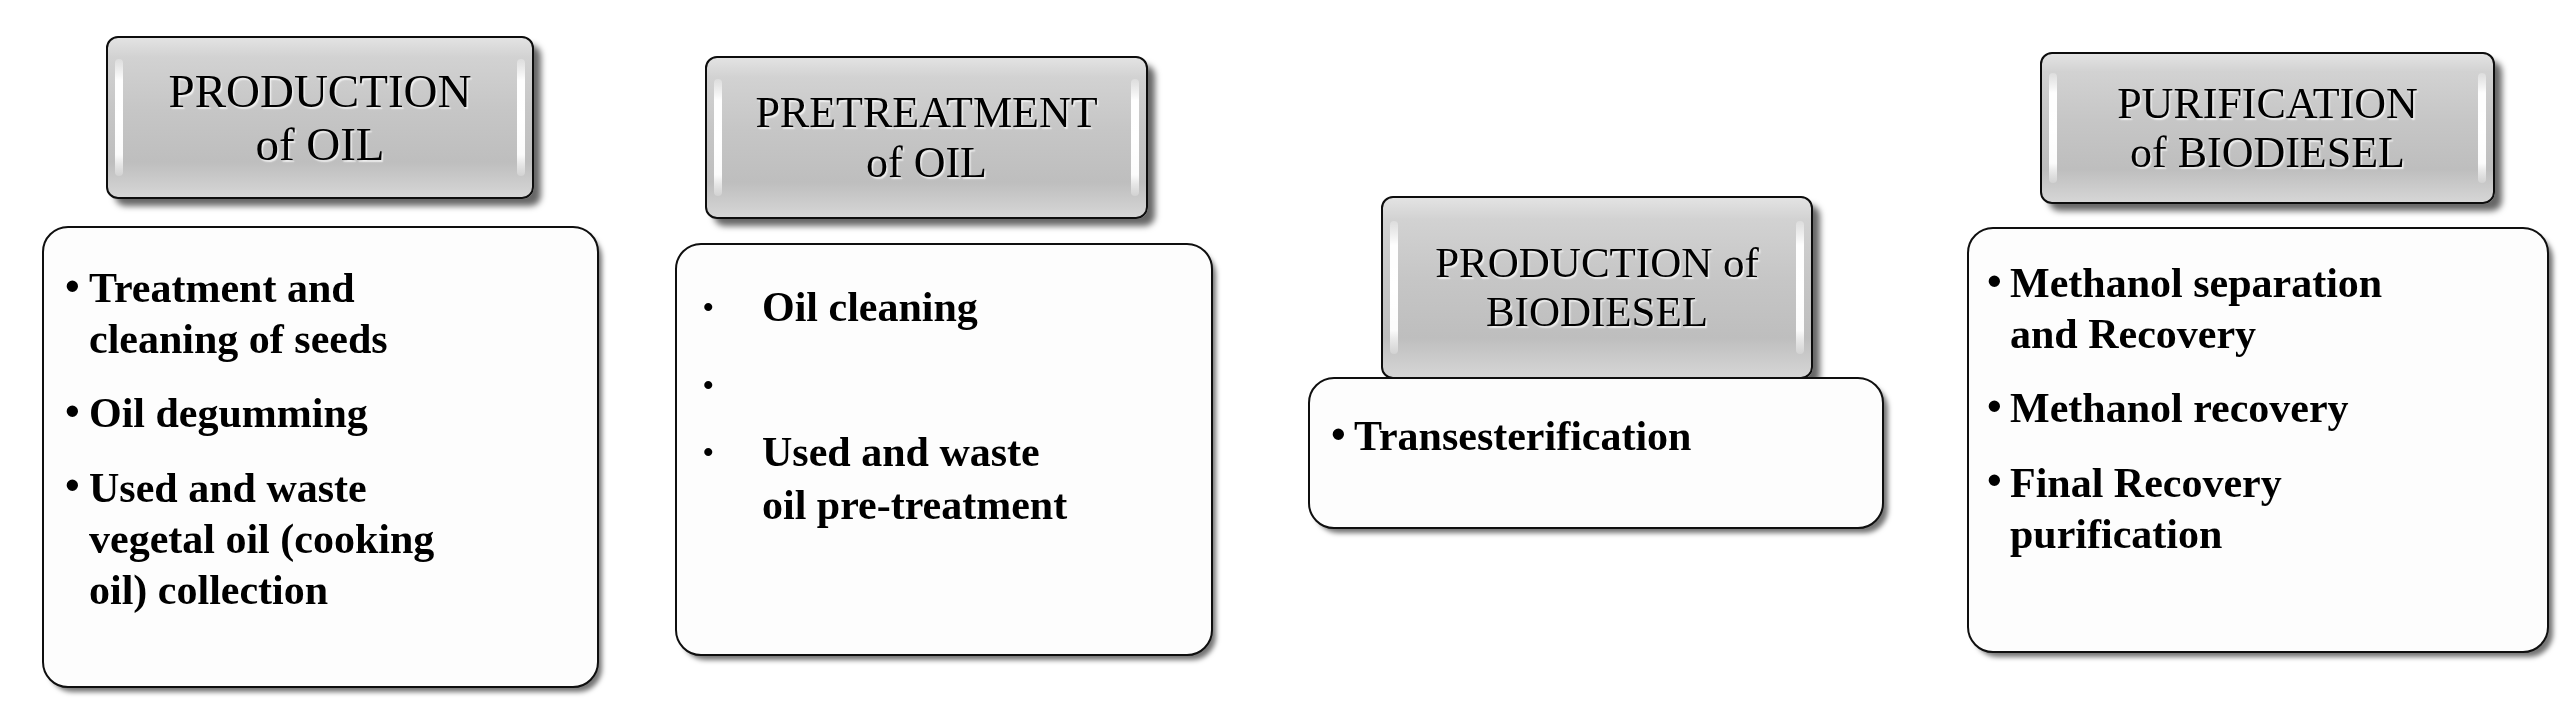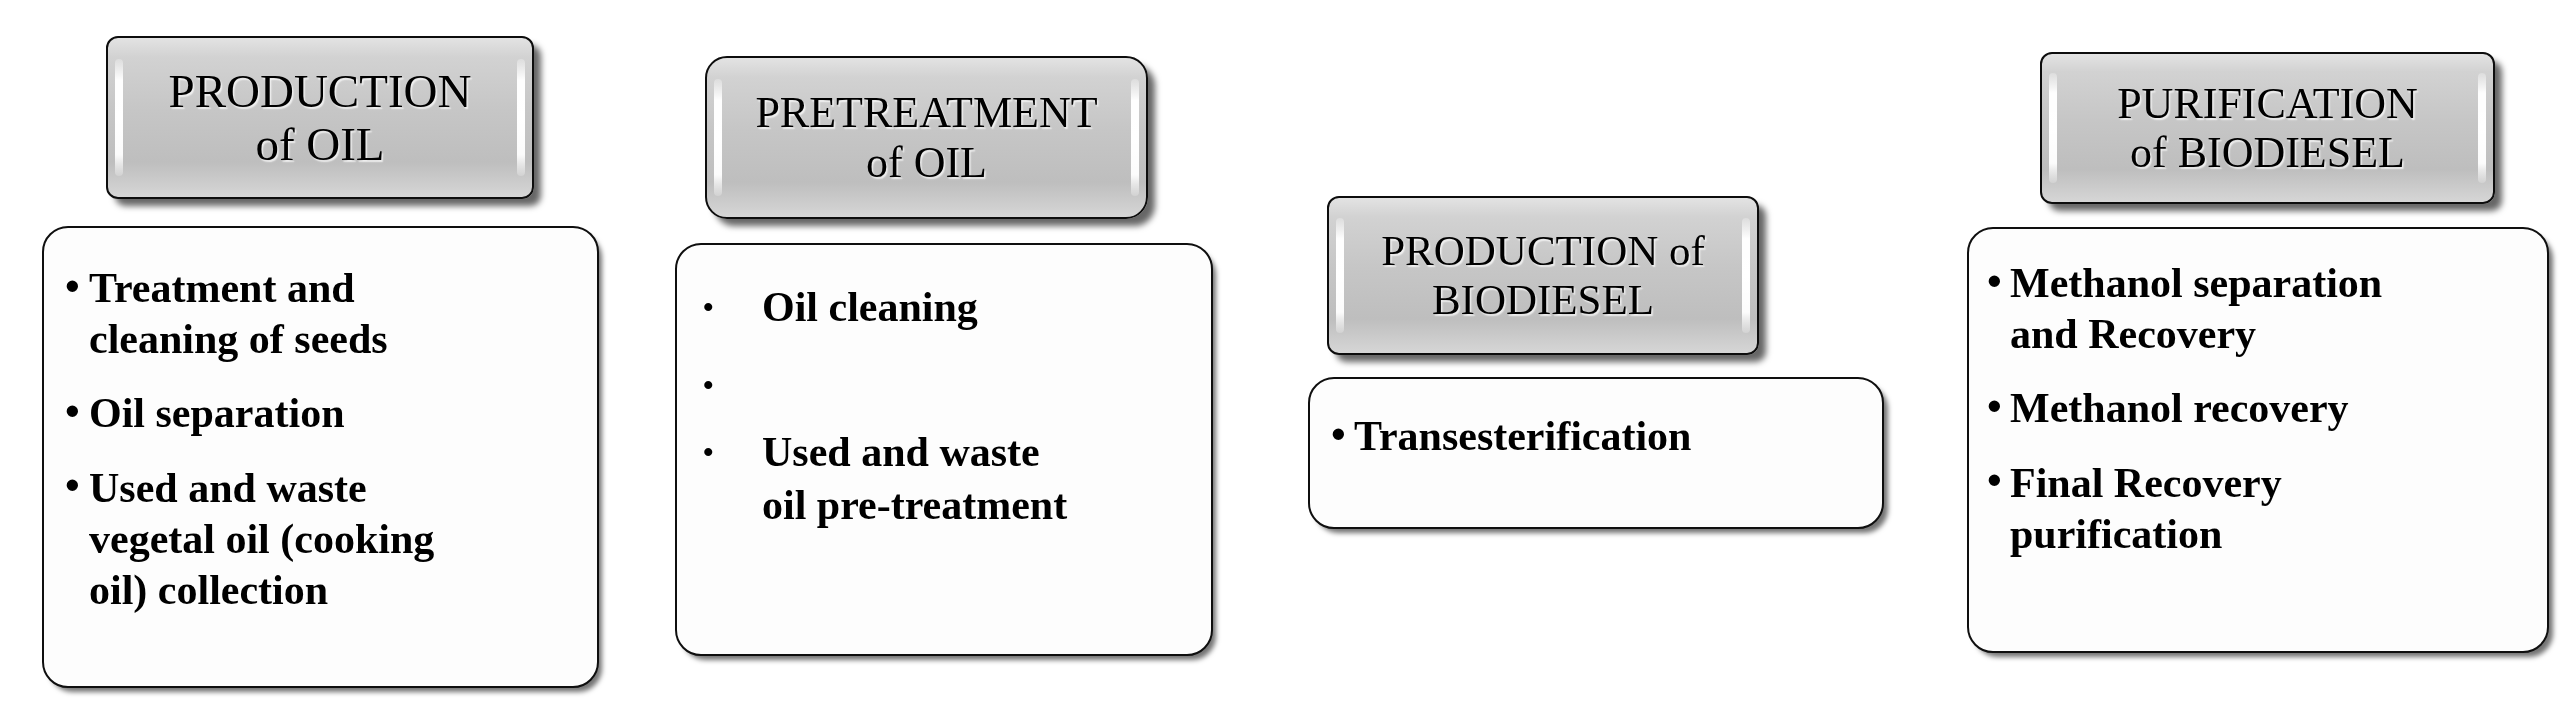--- a/index.html
+++ b/index.html
@@ -89,31 +89,31 @@
   #header-1 { left: 106px;  top: 36px;  width: 428px; height: 163px; }
   #header-1 .header-text { font-size: 47px; font-weight: 400; }
 
   #list-1 { left: 42px; top: 226px; width: 557px; height: 462px; }
   #list-1 .bullet-list { padding: 35px 23px 0 21px; }
   #list-1 .bullet-item  { font-size: 42px; font-weight: 700; margin-bottom: 23px; }
   #list-1 .bullet-dot   { font-size: 42px; width: 24px; margin-top: 1.5px; }
   #list-1 .bullet-label { line-height: 1.22; }
 
   
-  #header-2 { left: 705px; top: 56px; width: 443px; height: 163px; border-radius: 22px; }
+  #header-2 { left: 705px; top: 56px; width: 443px; height: 163px; }
   #header-2 .header-text { font-size: 44px; font-weight: 400; }
 
   #list-2 { left: 675px; top: 243px; width: 538px; height: 413px; }
   #list-2 .bullet-list { padding: 36px 20px 0 26px; }
   #list-2 .bullet-item  { font-size: 42px; font-weight: 700; margin-bottom: 26px; }
   #list-2 .bullet-dot   { font-size: 30px; width: 59px; margin-top: 10.6px; }
   #list-2 .bullet-label { line-height: 1.25; }
 
   
-  #header-3 { left: 1327px; top: 196px; width: 432px; height: 159px; }
+  #header-3 { left: 1381px; top: 196px; width: 432px; height: 183px; }
   #header-3 .header-text { font-size: 43px; font-weight: 400; }
 
   #list-3 { left: 1308px; top: 377px; width: 576px; height: 152px; }
   #list-3 .bullet-list { padding: 32px 18px 0 21px; }
   #list-3 .bullet-item  { font-size: 42px; font-weight: 700; }
   #list-3 .bullet-dot   { font-size: 42px; width: 23px; margin-top: 1.5px; }
   #list-3 .bullet-label { line-height: 1.2; }
 
   
   #header-4 { left: 2040px; top: 52px; width: 455px; height: 152px; }
@@ -137,21 +137,21 @@
 
   <div class="list-box" id="list-1">
     <ul class="bullet-list">
       <li class="bullet-item">
         <span class="bullet-dot">•</span>
         <span class="bullet-label">Treatment and
   cleaning of seeds</span>
       </li>
       <li class="bullet-item">
         <span class="bullet-dot">•</span>
-        <span class="bullet-label">Oil separation</span>
+        <span class="bullet-label">Oil degumming</span>
       </li>
       <li class="bullet-item">
         <span class="bullet-dot">•</span>
         <span class="bullet-label">Used and waste
 vegetal oil (cooking
 oil)  collection</span>
       </li>
     </ul>
   </div>
 

